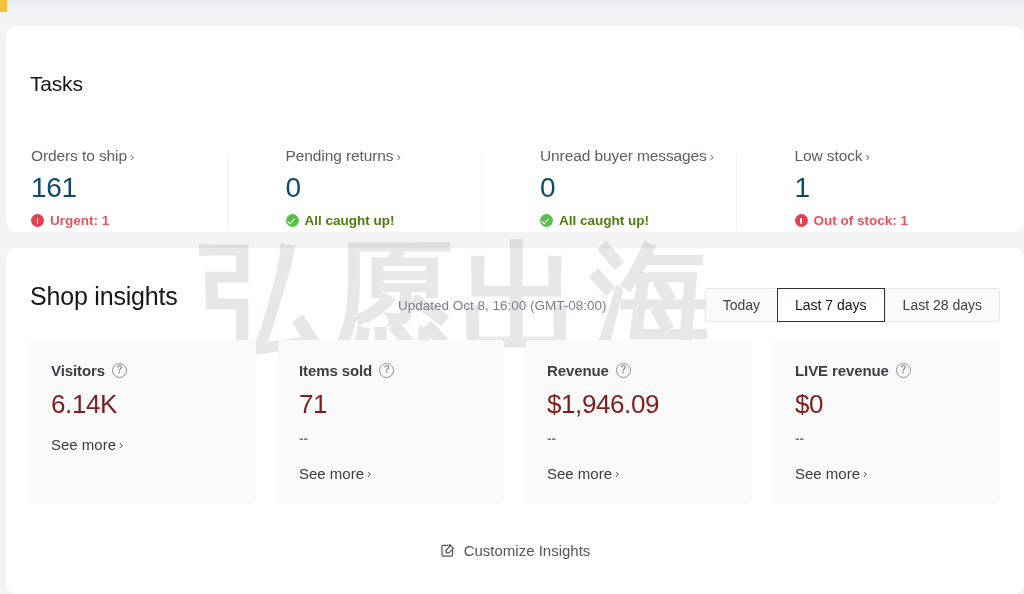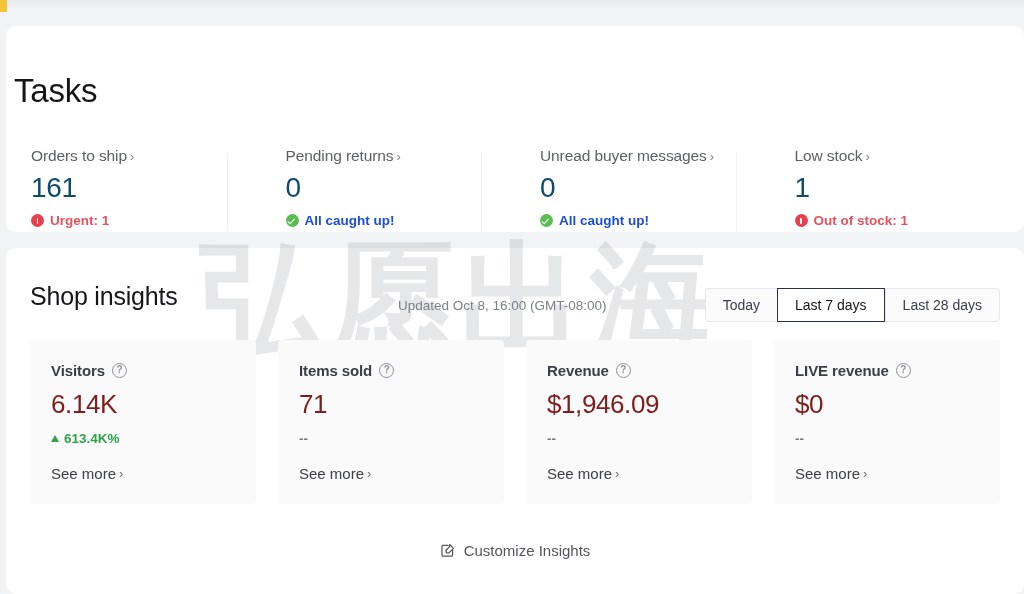--- a/index.html
+++ b/index.html
@@ -79,23 +79,23 @@
     border-radius: 10px;
     left: 6px;
     width: 1018px;
   }
   #tasks-card { top: 14px; height: 206px; }
   #insights-card { top: 236px; height: 346px; }
 
   
   #tasks-title {
     position: absolute;
-    left: 8px;
+    left: 24px;
     top: 46px;
-    font-size: 33px;
+    font-size: 21px;
     font-weight: 400;
     color: #16161a;
     letter-spacing: -0.2px;
   }
 
   #tasks-row {
     position: absolute;
     left: 0; right: 0;
     top: 92px;
     display: flex;
@@ -138,21 +138,21 @@
   .task-status {
     margin-top: 11px;
     display: flex;
     align-items: center;
     gap: 6px;
     font-size: 13.5px;
     font-weight: 600;
     white-space: nowrap;
   }
   .st-danger { color: #e5545e; }
-  .st-ok     { color: #1d4ed8; align-items: center; }
+  .st-ok     { color: #4d7c0f; align-items: center; }
 
   .dot-icon {
     width: 13px; height: 13px;
     border-radius: 50%;
     display: inline-flex;
     align-items: center;
     justify-content: center;
     flex: 0 0 auto;
   }
   .dot-danger { background: #e5404e; }
@@ -403,24 +403,20 @@
     </div>
 
     <div id="metrics-row">
 
       <div class="metric">
         <div class="metric-head">
           <span>Visitors</span>
           <span class="q-icon">?</span>
         </div>
         <div class="metric-value">6.14K</div>
-        <div class="metric-delta">
-          <span class="up-caret"></span>
-          <span>613.4K%</span>
-        </div>
         <div class="see-more">
           <span>See more</span>
           <span class="chev">›</span>
         </div>
       </div>
 
       <div class="metric">
         <div class="metric-head">
           <span>Items sold</span>
           <span class="q-icon">?</span>

